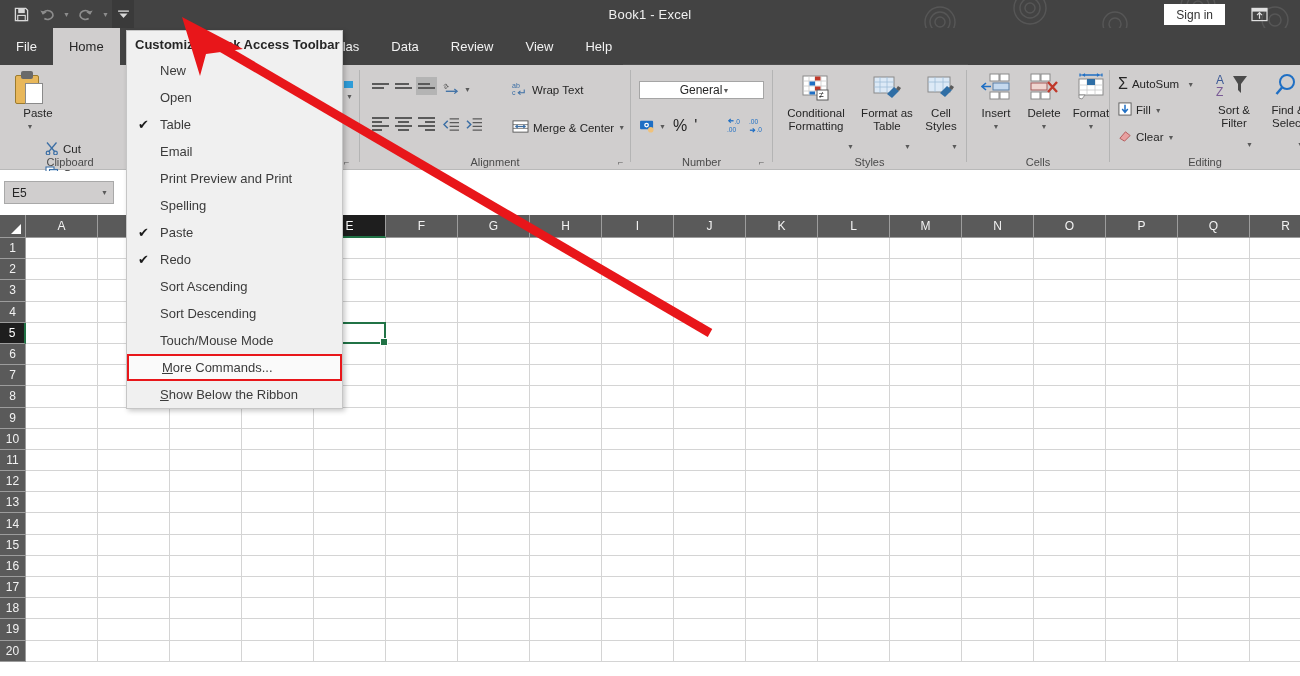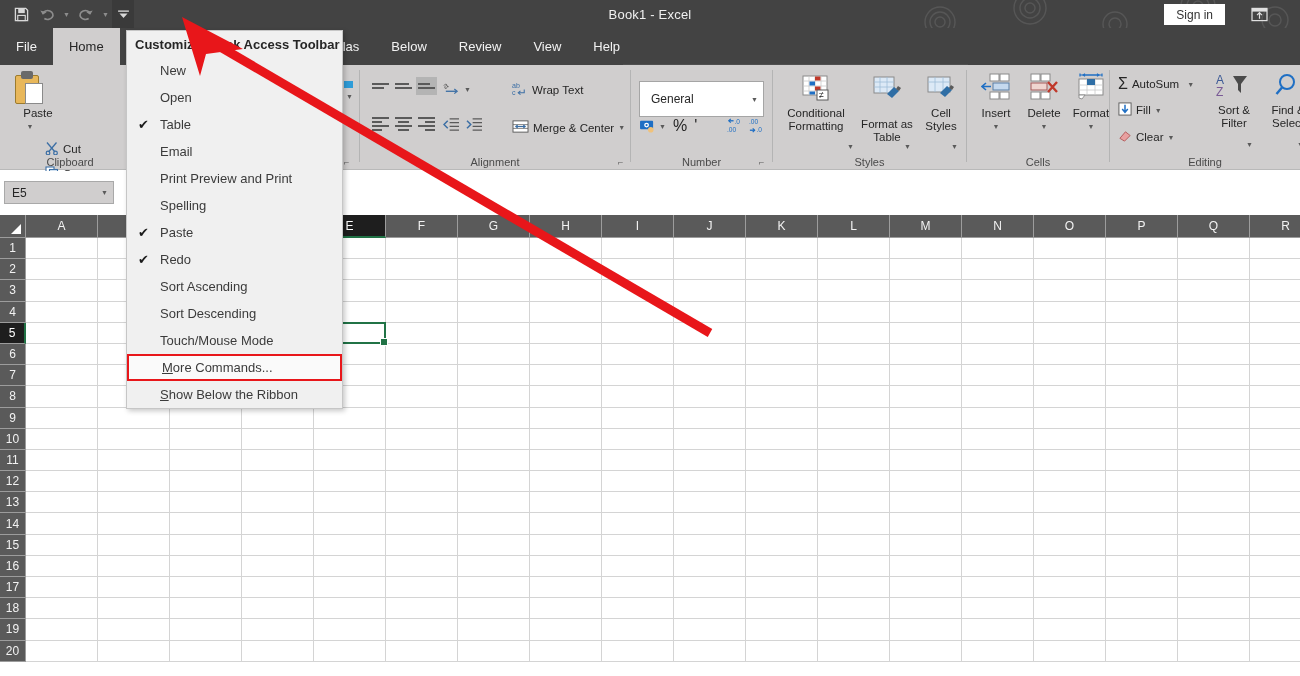--- a/index.html
+++ b/index.html
@@ -97,22 +97,22 @@
   .clip-page { position: absolute; left: 10px; top: 12px; width: 18px; height: 21px;
     background: #fff; border: 1px solid #8a8a8a; }
 
   .align-ico { width: 17px; height: 14px; display: flex; flex-direction: column;
     justify-content: center; gap: 2.2px; }
   .align-ico i { display: block; height: 1.7px; background: #5a5a5a; }
   .align-box { width: 21px; height: 18px; display: flex; align-items: center; justify-content: center; }
   .align-box.sel { background: #b4b4b4; }
 
   .numfmt {
-    width: 125px; height: 36px; background: #fff; border: 1px solid #a5a5a5;
-    display: flex; align-items: center; justify-content: space-between;
+    width: 125px; height: 18px; background: #fff; border: 1px solid #a5a5a5;
+    display: flex; align-items: center; justify-content: center;
     padding: 0 5px 0 11px; font-size: 12px; color: #262626;
   }
 
   
   .fbar {
     position: absolute; left: 0; top: 171px; width: 1140px; height: 44px; background: #ffffff;
   }
   .namebox {
     position: absolute; left: 4px; top: 10px; width: 110px; height: 23px;
     background: #d0cece; border: 1px solid #a9a9a9;
@@ -241,21 +241,21 @@
     </div>
   </div>
 
   <div class="tabbar">
     <div class="tabs" id="tabs-host">
         <div class="tab">File</div>
         <div class="tab active">Home</div>
         <div class="tab">Insert</div>
         <div class="tab">Page Layout</div>
         <div class="tab">Formulas</div>
-        <div class="tab">Below</div>
+        <div class="tab">Data</div>
         <div class="tab">Review</div>
         <div class="tab">View</div>
         <div class="tab">Help</div>
       </div>
     <div class="tellme">
       <span>
         <svg width="13" height="15" viewBox="0 0 14 16">
           <path d="M7 1.2 A4.4 4.4 0 0 1 9.6 9.3 L9.6 11.3 L4.4 11.3 L4.4 9.3 A4.4 4.4 0 0 1 7 1.2Z" fill="none" stroke="#f0f0f0" stroke-width="1.2"></path>
           <rect x="5" y="12.3" width="4" height="1.2" fill="#f0f0f0"></rect>
           <rect x="5.4" y="14.2" width="3.2" height="1.2" fill="#f0f0f0"></rect>
@@ -482,21 +482,21 @@
 
       <div class="big-btn" style="position:absolute; left:84px; top:10px; width:60px;">
         <span>
           <svg width="30" height="26" viewBox="0 0 30 26">
             <rect x="2" y="2" width="20" height="16" fill="#dce9f6" stroke="#8a8a8a" stroke-width="1"></rect>
             <path d="M2 7 L22 7 M2 12 L22 12 M8 2 L8 18 M15 2 L15 18" stroke="#9fbcd8" stroke-width=".8"></path>
             <path d="M15 19 L22 12 L27 16 L20 23 Z" fill="#2f6ea5"></path>
             <path d="M27 16 L29 13 L26 11 L24 14 Z" fill="#5a5a5a"></path>
           </svg>
         </span>
-        <span class="fat-lbl" style="margin-top:14px; white-space:pre-line;">Format as
+        <span class="fat-lbl" style="margin-top:3px; white-space:pre-line;">Format as
 Table</span>
       </div>
       <span class="caret-sm" style="position:absolute; left:131px; top:78px;">▼</span>
 
       <div class="big-btn" style="position:absolute; left:146px; top:10px; width:44px;">
         <span>
           <svg width="30" height="26" viewBox="0 0 30 26">
             <rect x="2" y="2" width="22" height="15" fill="#dce9f6" stroke="#8a8a8a" stroke-width="1"></rect>
             <path d="M2 7 L24 7 M9 2 L9 17 M17 2 L17 17" stroke="#9fbcd8" stroke-width=".8"></path>
             <path d="M14 18 L21 11 L26 15 L19 22 Z" fill="#2f6ea5"></path>

